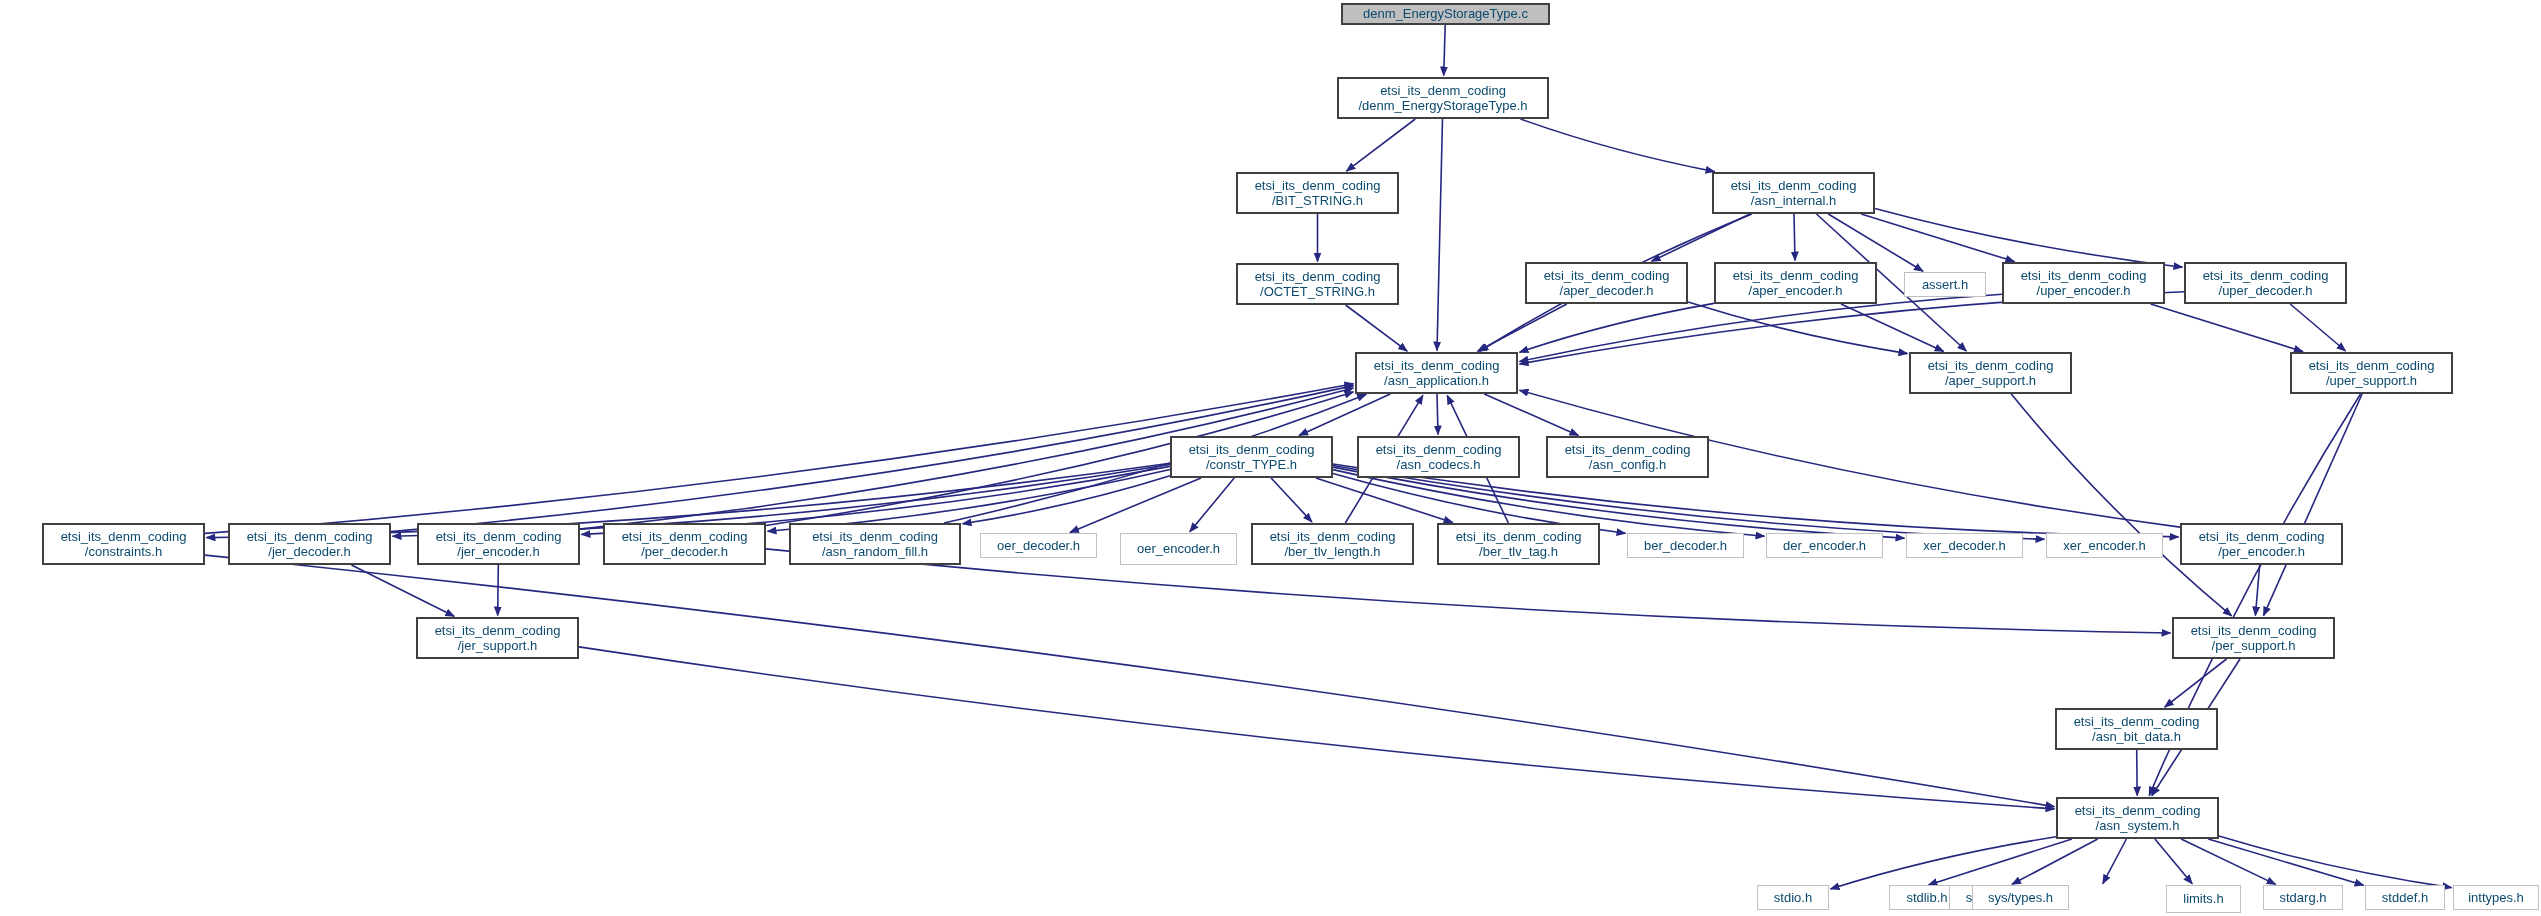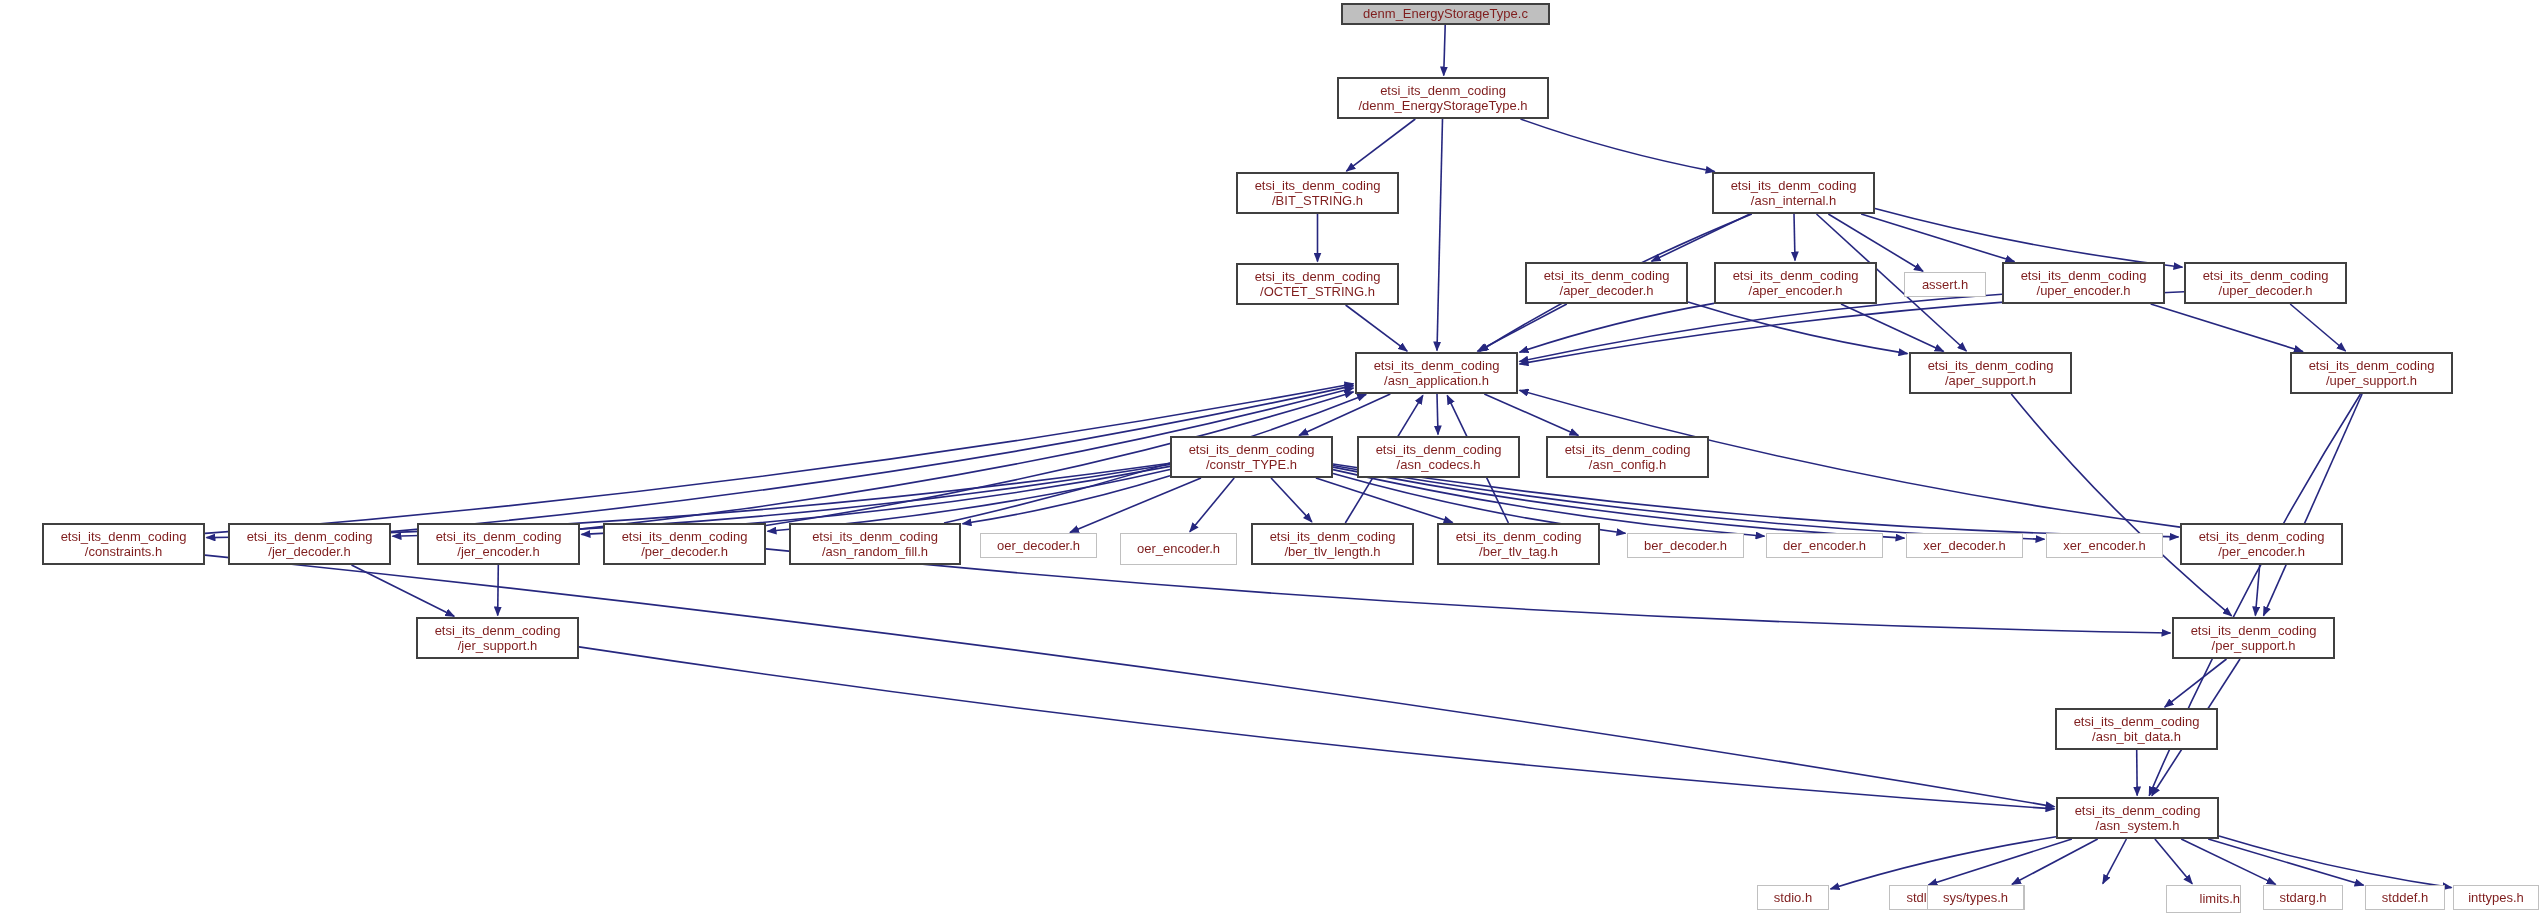--- a/index.html
+++ b/index.html
@@ -25,21 +25,21 @@
   .node {
     position: absolute;
     box-sizing: border-box;
     display: flex;
     flex-direction: column;
     align-items: center;
     justify-content: center;
     text-align: center;
     background: #ffffff;
     border: 1px solid #000000;
-    color: #7f1d1d;
+    color: #0c4a6e;
     line-height: 1.18;
     white-space: pre;
     z-index: 5;
   }
   .node.thick { border: 2px solid #404040; }
   .node.root  { background: #bfbfbf; border: 2px solid #404040; }
   .node.sys   { border: 1px solid #c0c0c0; }
   .node .ln { display: block; }
 </style>
 </head>
@@ -152,19 +152,19 @@
       <div class="node sys" style="left: 1906px; top: 533px; width: 117px; height: 25px; font-size: 13px;"><span class="ln">xer_decoder.h</span></div>
       <div class="node sys" style="left: 2046px; top: 533px; width: 117px; height: 25px; font-size: 13px; text-align: center;"><span class="ln">xer_encoder.h</span></div>
       <div class="node thick" style="left: 2180px; top: 523px; width: 163px; height: 42px; font-size: 13px;"><span class="ln">etsi_its_denm_coding</span><span class="ln">/per_encoder.h</span></div>
       <div class="node thick" style="left: 416px; top: 617px; width: 163px; height: 42px; font-size: 13px;"><span class="ln">etsi_its_denm_coding</span><span class="ln">/jer_support.h</span></div>
       <div class="node thick" style="left: 2172px; top: 617px; width: 163px; height: 42px; font-size: 13px;"><span class="ln">etsi_its_denm_coding</span><span class="ln">/per_support.h</span></div>
       <div class="node thick" style="left: 2055px; top: 708px; width: 163px; height: 42px; font-size: 13px;"><span class="ln">etsi_its_denm_coding</span><span class="ln">/asn_bit_data.h</span></div>
       <div class="node thick" style="left: 2056px; top: 797px; width: 163px; height: 42px; font-size: 13px;"><span class="ln">etsi_its_denm_coding</span><span class="ln">/asn_system.h</span></div>
       <div class="node sys" style="left: 1757px; top: 885px; width: 72px; height: 25px; font-size: 13px;"><span class="ln">stdio.h</span></div>
       <div class="node sys" style="left: 1851px; top: 885px; width: 76px; height: 25px; font-size: 13px; margin-left: 38px;"><span class="ln">stdlib.h</span></div>
       <div class="node sys" style="left: 1949px; top: 885px; width: 76px; height: 25px; font-size: 13px;"><span class="ln">string.h</span></div>
-      <div class="node sys" style="left: 1927px; top: 885px; width: 97px; height: 25px; font-size: 13px;"><span class="ln">sys/types.h</span></div>
-      <div class="node sys" style="left: 2166px; top: 885px; width: 75px; height: 28px; font-size: 13px; align-items: flex-end;"><span class="ln">limits.h</span></div>
+      <div class="node sys" style="left: 1972px; top: 885px; width: 97px; height: 25px; font-size: 13px;"><span class="ln">sys/types.h</span></div>
+      <div class="node sys" style="left: 2166px; top: 885px; width: 75px; height: 28px; font-size: 13px;"><span class="ln">limits.h</span></div>
       <div class="node sys" style="left: 2263px; top: 885px; width: 80px; height: 25px; font-size: 13px;"><span class="ln">stdarg.h</span></div>
       <div class="node sys" style="left: 2365px; top: 885px; width: 80px; height: 25px; font-size: 13px;"><span class="ln">stddef.h</span></div>
       <div class="node sys" style="left: 2453px; top: 885px; width: 86px; height: 25px; font-size: 13px;"><span class="ln">inttypes.h</span></div>
     </div>
 </div>
 
 </body></html>

